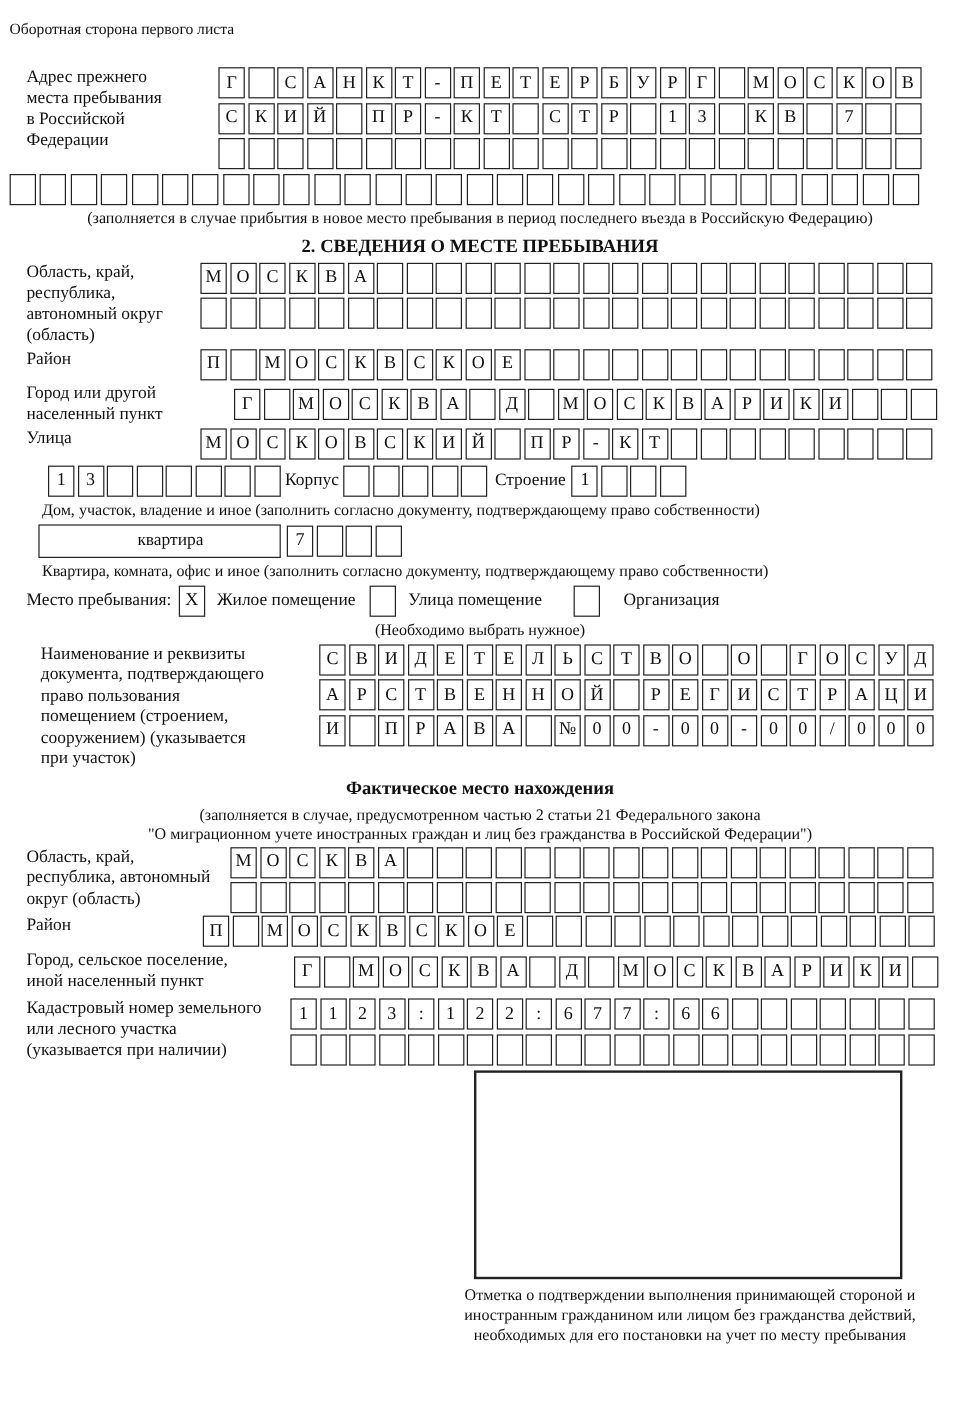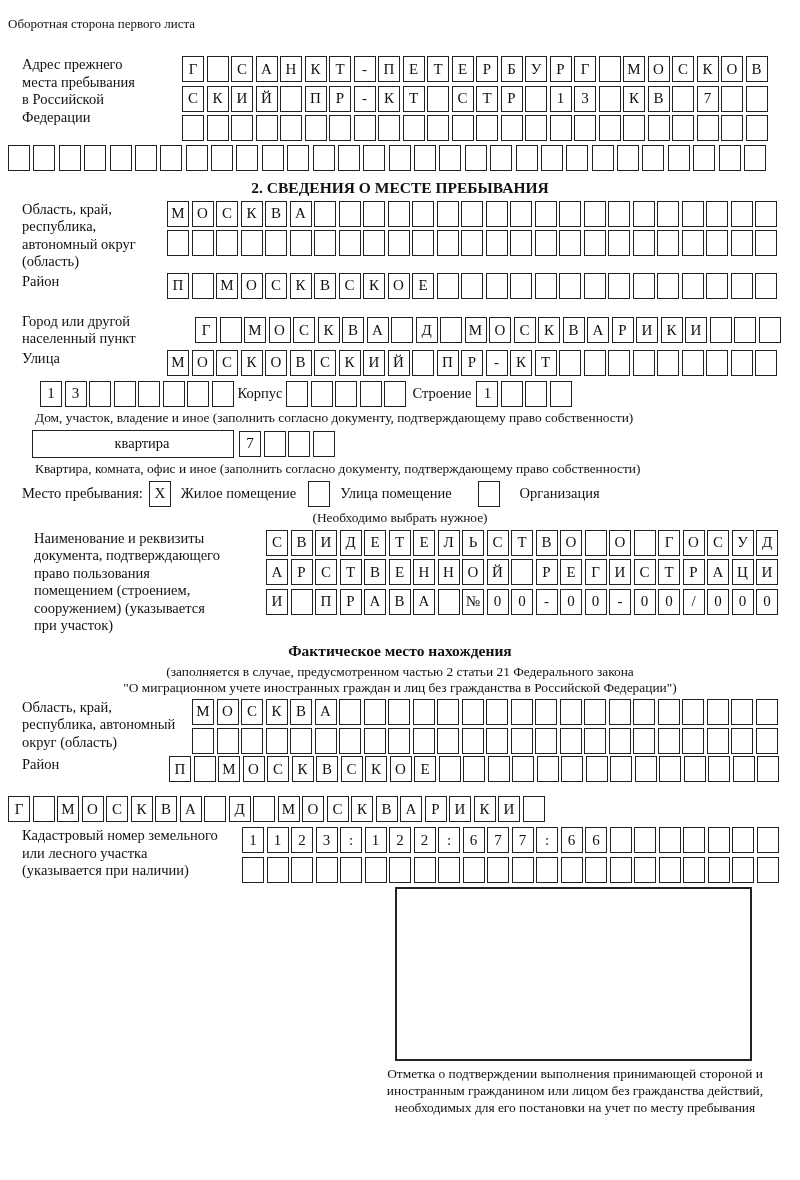--- a/index.html
+++ b/index.html
@@ -19,21 +19,21 @@
   .cell {
     width: 22px; height: 26px; flex: 0 0 auto;
     border: 1.5px solid #222; display: flex; align-items: center; justify-content: center;
     font-size: 15px; line-height: 1; background: #fff;
   }
   .note { font-size: 13.4px; line-height: 15px; margin-top: 3px; }
   .note.center { text-align: center; }
   .sec-title { text-align: center; font-weight: bold; font-size: 15.5px; line-height: 19px; }
   .title-2 { margin-top: 7px; margin-bottom: 4px; }
   .prev-block { margin-top: 24px; }
-  .mt2 { margin-top: 2px; } .mt3 { margin-top: 14px; } .mt4 { margin-top: 4px; } .mt5 { margin-top: 5px; }
+  .mt2 { margin-top: 2px; } .mt3 { margin-top: 3px; } .mt4 { margin-top: 4px; } .mt5 { margin-top: 5px; }
   .house-row { display: flex; align-items: center; margin-left: 24px; margin-top: 5px; }
   .typebox {
     height: 28px; border: 1.6px solid #222; display: flex; align-items: center; justify-content: center;
     font-size: 14.5px; flex: 0 0 auto; background: #fff;
   }
   .housebox { width: 165px; }
   .aptbox { width: 202px; padding-left: 18px; }
   .inline-lbl { font-size: 14.5px; flex: 0 0 auto; }
   .note-indent { margin-left: 27px; }
   .chkrow { display: flex; align-items: center; margin-left: 14px; margin-top: 5px; font-size: 14.5px; }
@@ -173,20 +173,21 @@
       <span class="cell"></span>
       <span class="cell"></span>
       <span class="cell"></span>
       <span class="cell"></span>
       <span class="cell"></span>
       <span class="cell"></span>
       <span class="cell"></span>
       <span class="cell"></span>
       <span class="cell"></span>
     </div>
+  <div class="note center">(заполняется в случае прибытия в новое место пребывания в период последнего въезда в Российскую Федерацию)</div>
 </div>
 
 <div class="sec-title title-2">2. СВЕДЕНИЯ О МЕСТЕ ПРЕБЫВАНИЯ</div>
 
 <div class="frow">
   <div class="flabel w-region">Область, край, республика, автономный округ (область)</div>
   <div class="rows">
     <div class="boxrow">
         <span class="cell">М</span>
         <span class="cell">О</span>
@@ -549,20 +550,21 @@
       <span class="cell"></span>
       <span class="cell"></span>
       <span class="cell"></span>
       <span class="cell"></span>
       <span class="cell"></span>
       <span class="cell"></span>
     </div>
 </div>
 
 <div class="frow vcenter mt3">
+  <div class="flabel w-city2">Город, сельское поселение, иной населенный пункт</div>
   <div class="boxrow">
       <span class="cell">Г</span>
       <span class="cell"></span>
       <span class="cell">М</span>
       <span class="cell">О</span>
       <span class="cell">С</span>
       <span class="cell">К</span>
       <span class="cell">В</span>
       <span class="cell">А</span>
       <span class="cell"></span>

